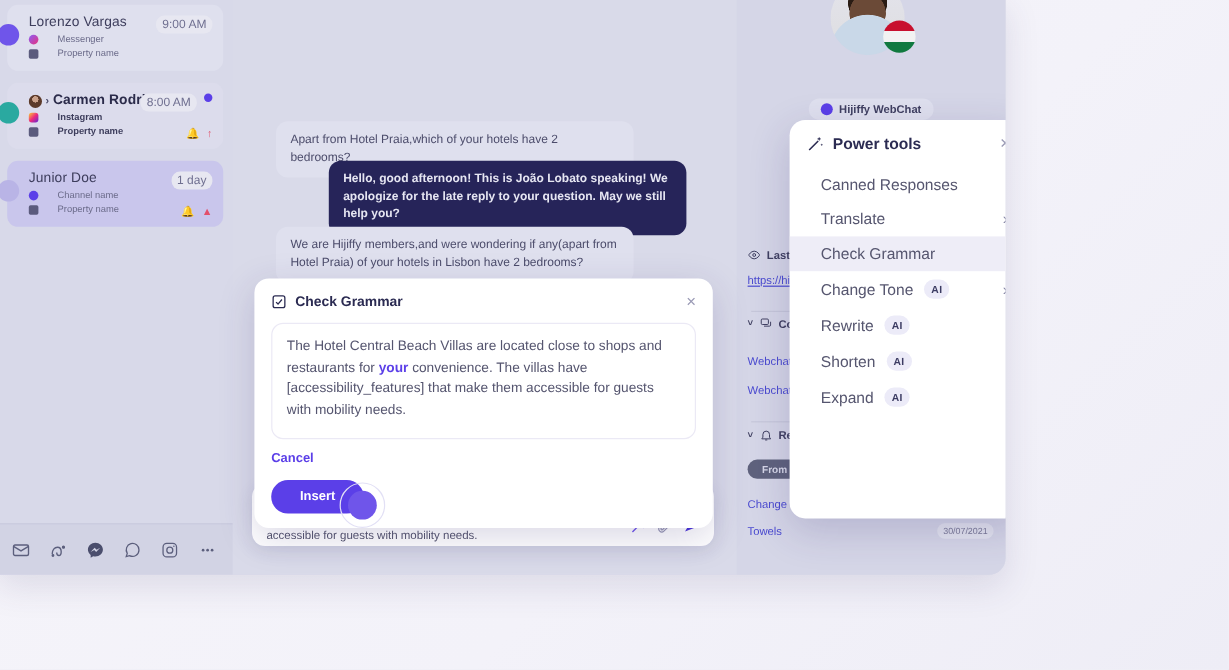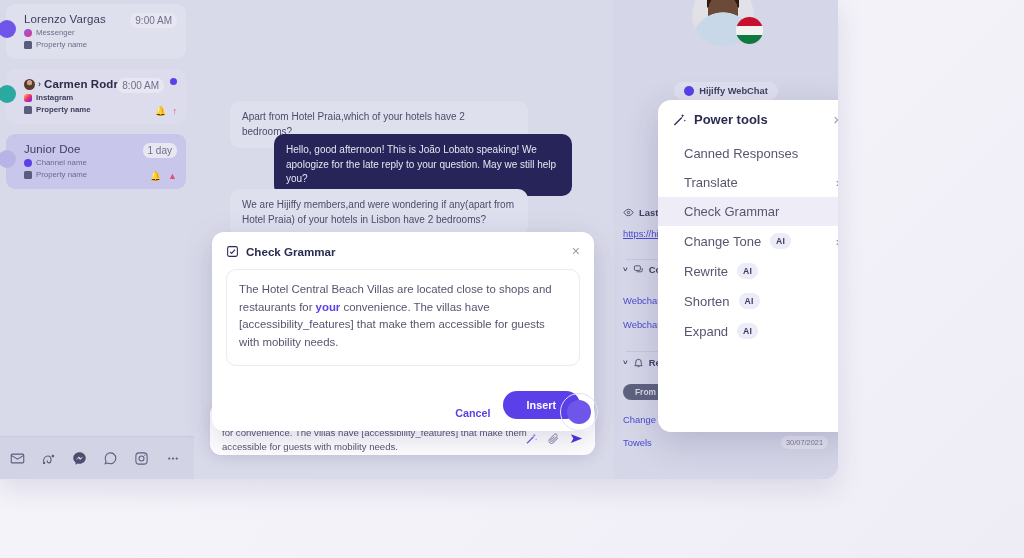--- a/index.html
+++ b/index.html
@@ -42,21 +42,21 @@
   }
   .conv-name {
     font-size: 11.5px; color: #3d3d5c; letter-spacing: .1px;
     display: flex; align-items: center; gap: 3px;
   }
   .conv-name.bold { font-weight: 700; color: #2b2b4a; }
   .mini-avatar { width: 11px; height: 11px; border-radius: 50%; background: #6b4a3c; display: inline-block; flex: none;
      background-image: radial-gradient(circle at 50% 35%, #caa18a 0 28%, #5c3a2a 30% 100%); }
   .chev-small { font-size: 9px; color: #4a4a68; font-weight: 700; }
   .conv-sub {
-    display: flex; align-items: center; gap: 4px;
+    display: flex; align-items: center; gap: 16px;
     font-size: 7.8px; color: #6b6b8a; margin-top: 3px;
   }
   .conv-sub.strong { color: #3d3d5c; font-weight: 700; }
   .badge-ico { width: 8px; height: 8px; border-radius: 2px; flex: none; display:inline-block; }
   .ico-messenger { border-radius: 50%; background: linear-gradient(135deg,#8b5cf6,#e8337d); }
   .ico-instagram { border-radius: 2.5px; background: linear-gradient(135deg,#f9ce34,#ee2a7b,#6228d7); }
   .ico-channel { border-radius: 50%; background: #5b3fe8; position: relative; }
   .ico-property { background: #5b5b7d; border-radius: 1.5px; position: relative; }
   .conv-time {
     position: absolute; right: 9px; top: 9px;
@@ -103,21 +103,21 @@
   .cg-head { display: flex; align-items: center; gap: 7px; }
   .cg-title { font-size: 11.6px; font-weight: 700; color: #2b2b52; }
   .cg-close { margin-left: auto; font-size: 14px; color: #9a9ab5; cursor: pointer; line-height: 1; }
   .cg-body {
     margin-top: 11px;
     border: 1px solid #ebe9f5; border-radius: 10px;
     padding: 11px 12px 13px 12px;
     font-size: 11.4px; line-height: 1.55; color: #55556f;
   }
   .cg-body b { color: #5b3fe8; font-weight: 700; }
-  .cg-actions { display: flex; align-items: flex-end; justify-content: flex-end; gap: 12px; margin-top: 25px; }
+  .cg-actions { display: flex; align-items: flex-start; justify-content: flex-end; gap: 12px; margin-top: 10px; flex-direction: column; }
   .cg-cancel { font-size: 10.8px; color: #5b3fe8; font-weight: 700; cursor: pointer; }
   .cg-insert {
     background: #5b3fe8; color: #fff; border: none;
     font-size: 10.8px; font-weight: 700; border-radius: 16px;
     padding: 8px 24px; cursor: pointer; font-family: inherit;
   }
   .cursor-ring {
     position: absolute; right: -18px; top: 2px; width: 38px; height: 38px;
     border-radius: 50%; border: 1.5px solid #e2e0f5;
   }
@@ -282,21 +282,21 @@
             <circle cx="6" cy="12" r="1.8" fill="#5c5f7d"></circle>
             <circle cx="12" cy="12" r="1.8" fill="#5c5f7d"></circle>
             <circle cx="18" cy="12" r="1.8" fill="#5c5f7d"></circle>
           </svg>
       </div>
     </div>
 
     <div class="chat-area">
       <div class="bubble inbound" style="left:36px; top:103px; width:298px;">Apart from Hotel Praia,which of your hotels have 2 bedrooms?</div>
 
-      <div class="bubble outbound" style="left:80px; top:136px; width:298px;">Hello, good afternoon! This is João Lobato speaking! We apologize for the late reply to your question. May we still help you?</div>
+      <div class="bubble outbound" style="left:80px; top:136px; width:298px;font-weight:bold;">Hello, good afternoon! This is João Lobato speaking! We apologize for the late reply to your question. May we still help you?</div>
 
       <div class="bubble inbound" style="left:36px; top:191px; width:298px;">We are Hijiffy members,and were wondering if any(apart from Hotel Praia) of your hotels in Lisbon have 2 bedrooms?</div>
     </div>
 
     <div class="right-panel">
       <div class="avatar-wrap">
         <div class="avatar-img"></div>
 
         <div class="flag-badge"></div>
       </div>

